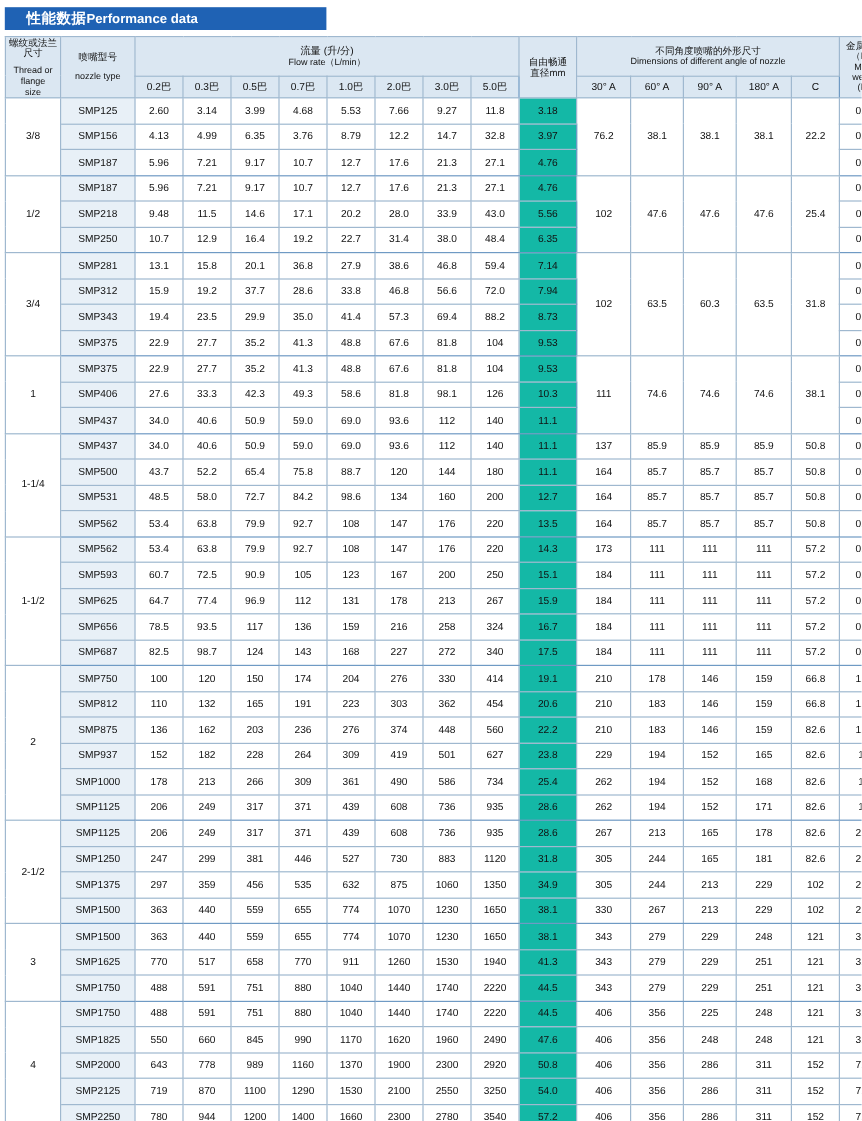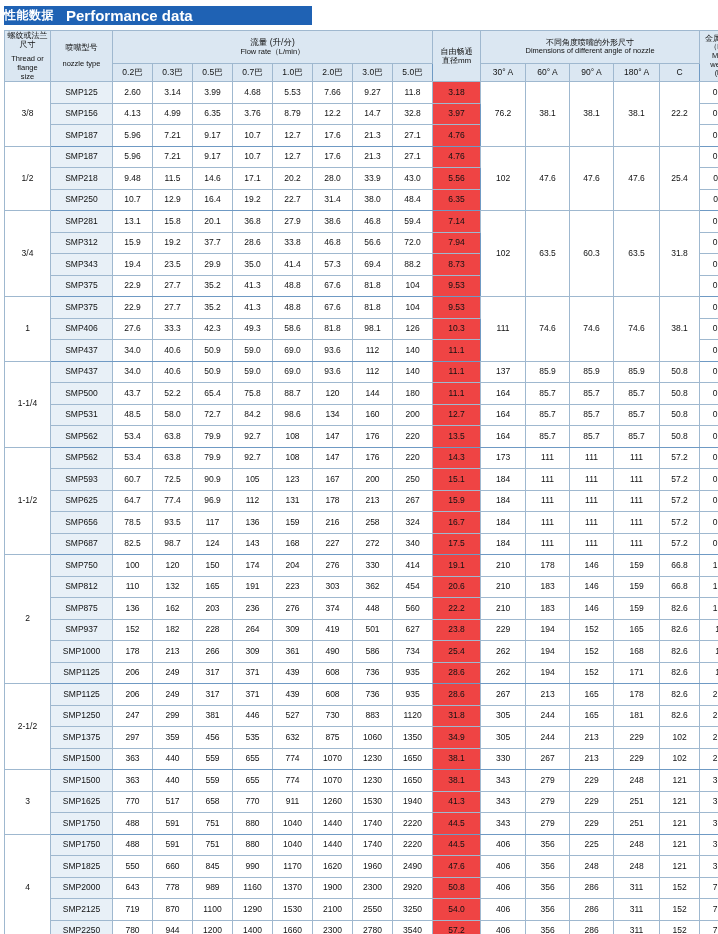--- a/index.html
+++ b/index.html
@@ -10,47 +10,47 @@
     font-family: "Liberation Sans", sans-serif;
     width: 718px;
   }
   .page {
     width: 718px;
     position: relative;
     padding: 0;
   }
   
   .banner {
-    width: 308px;
+    width: 268px;
     height: 19px;
     background: #1f62b4;
     display: flex;
     align-items: center;
-    padding-left: 0;
+    padding-left: 18px;
     margin: 6px 0 5px 4px;
     position: relative;
   }
   .banner::after {
     content: "";
     position: absolute;
     right: -0px;
     top: 0;
     width: 0; height: 0;
   }
   .banner-cn {
     color: #ffffff;
     font-size: 12px;
     font-weight: bold;
     letter-spacing: 0.5px;
   }
   .banner-en {
     color: #ffffff;
-    font-size: 15px;
+    font-size: 11px;
     font-weight: bold;
-    margin-left: 12px;
+    margin-left: 0;
   }
 
   
   table.spec {
     border-collapse: collapse;
     width: 710px;
     margin-left: 4px;
     table-layout: fixed;
   }
   table.spec td, table.spec th {
@@ -82,21 +82,21 @@
     font-size: 8.5px;
     margin-left: 31px;
   }
   td.size {
     background: #ffffff;
     font-size: 10px;
     font-weight: normal;
     margin-top: 42px;
   }
   td.val { background: #ffffff; }
-  td.free { background: #ef4444; }
+  td.free { background: #14b8a6; }
   td.dim  { background: #ffffff; }
   td.wt   { background: #ffffff; }
 
   tr.grp-end td { border-bottom: 1px solid #6f9ac4; }
 
   .colgrp-sep { border-left: 1px solid #6f9ac4 !important; }
 </style>
 </head>
 <body>
 

